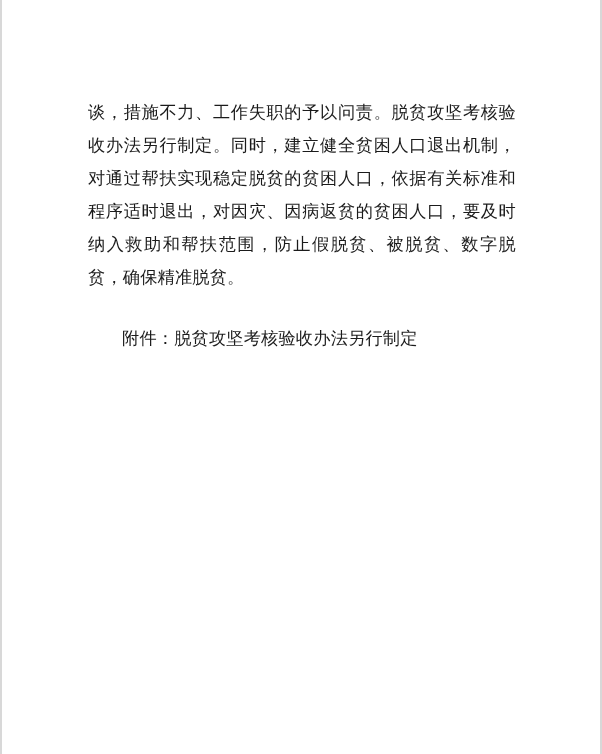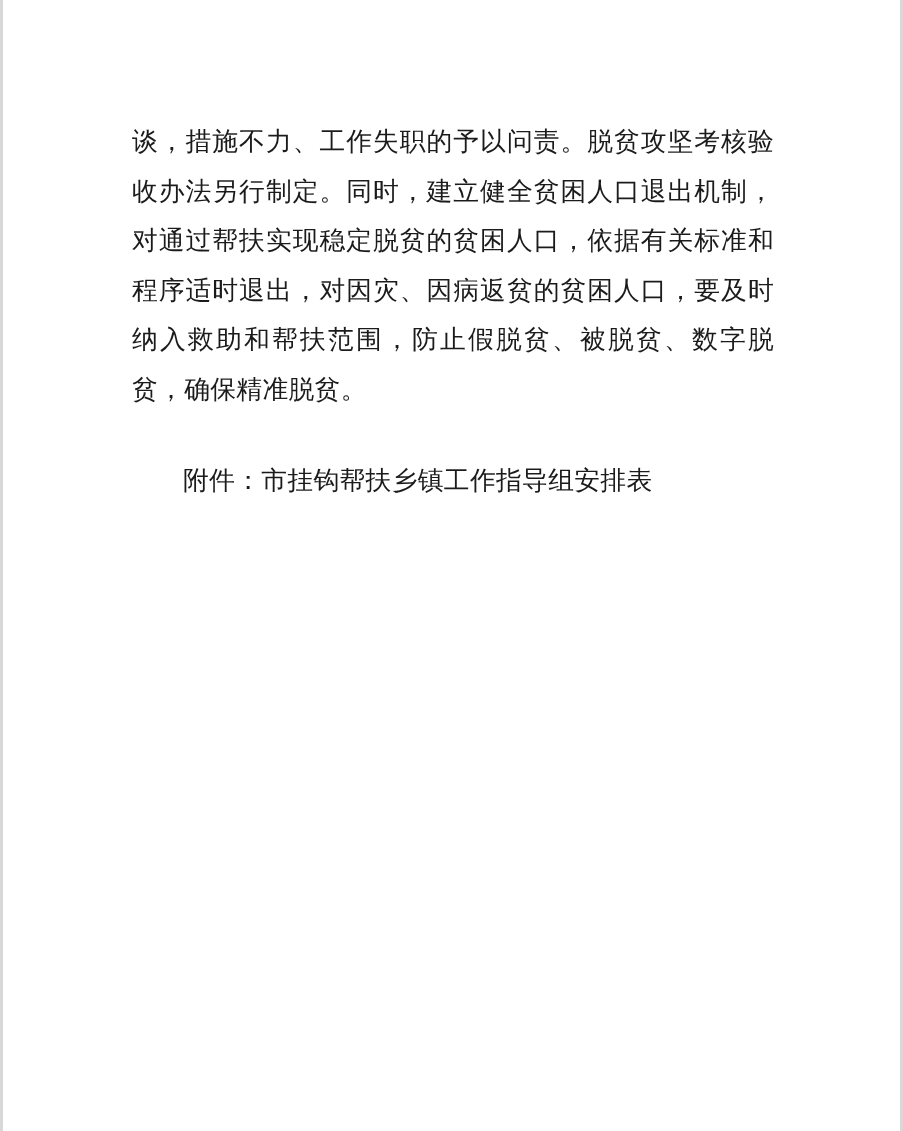--- a/index.html
+++ b/index.html
@@ -33,21 +33,21 @@
     position: absolute;
     right: 0;
     top: 0;
     width: 2px;
     height: 754px;
     background: #d8d8d8;
   }
   .content {
     position: absolute;
     left: 88px;
-    top: 78px;
+    top: 96px;
     width: 428px;
   }
   .body-par {
     font-size: 17.2px;
     line-height: 33px;
     letter-spacing: 0.2px;
     text-align: justify;
     text-justify: inter-ideograph;
     margin: 0;
     color: #1b1b1b;
@@ -65,15 +65,15 @@
 </head>
 <body>
 
 <div class="page">
   <div class="edge-left"></div>
   <div class="edge-right"></div>
 
   <div class="content">
     <p class="body-par">谈，措施不力、工作失职的予以问责。脱贫攻坚考核验收办法另行制定。同时，建立健全贫困人口退出机制，对通过帮扶实现稳定脱贫的贫困人口，依据有关标准和程序适时退出，对因灾、因病返贫的贫困人口，要及时纳入救助和帮扶范围，防止假脱贫、被脱贫、数字脱贫，确保精准脱贫。</p>
 
-    <p class="attachment-par">附件：市挂钩帮扶乡镇工作指导组安排表</p>
+    <p class="attachment-par">附件：脱贫攻坚考核验收办法另行制定</p>
   </div>
 </div>
 
 </body></html>

